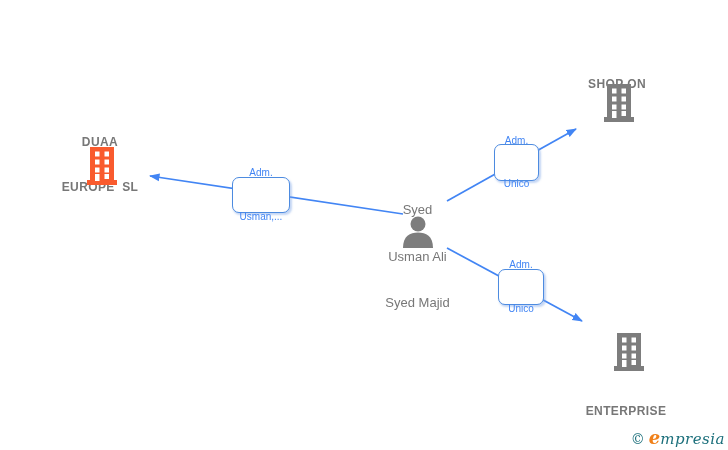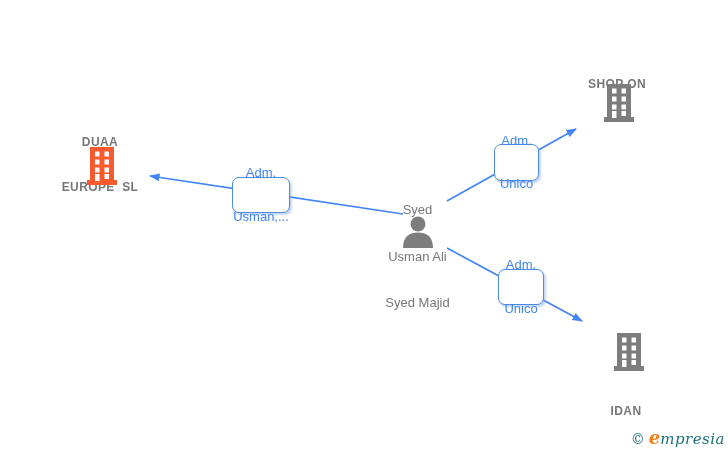--- a/index.html
+++ b/index.html
@@ -42,21 +42,21 @@
     cursor: pointer;
   }
   .edge-label {
     position: absolute;
     z-index: 3;
     background: #ffffff;
     border: 1.5px solid #4d8be0;
     border-radius: 7px;
     box-shadow: 1.5px 2px 2px rgba(125, 165, 230, 0.45);
     color: #4285f4;
-    font-size: 13px;
+    font-size: 10px;
     line-height: 14.5px;
     text-align: center;
     display: flex;
     flex-direction: column;
     justify-content: center;
     cursor: pointer;
     gap: 29px;
   }
   .edge-label span { display: block; white-space: pre; }
   .brand {
@@ -134,21 +134,20 @@
         <rect x="18.5" y="4.5" width="4.5" height="5"></rect>
       <rect x="9" y="12.5" width="4.5" height="5"></rect>
         <rect x="18.5" y="12.5" width="4.5" height="5"></rect>
       <rect x="9" y="20.5" width="4.5" height="5"></rect>
         <rect x="18.5" y="20.5" width="4.5" height="5"></rect>
       <rect x="9" y="27" width="4.5" height="7"></rect>
         <rect x="18.5" y="27" width="4.5" height="5"></rect>
     </g>
   </svg>
   <div class="node-label company-label" style="left:551px; top:374px; width:150px;">
-    <span>IDAN</span>
     <span>ENTERPRISE</span>
     
   </div>
 
   <div class="node-label person-label" style="left:340px; top:171px; width:155px;">
     <span>Syed</span>
     <span>Usman Ali</span>
     <span>Syed Majid</span>
   </div>
   <svg class="node-icon" style="left:401px; top:216px;" width="34" height="32" viewBox="0 0 34 32">

